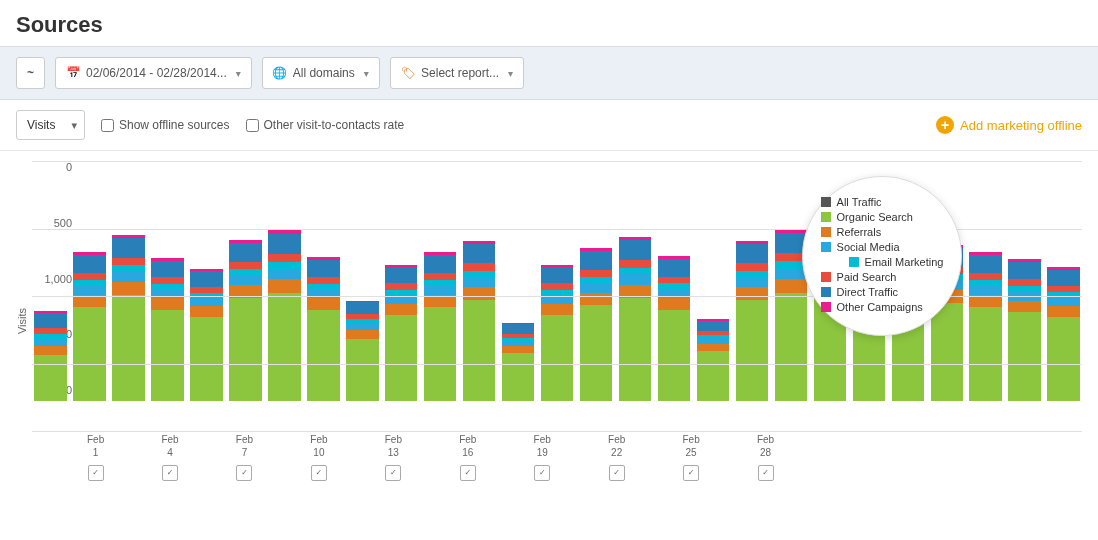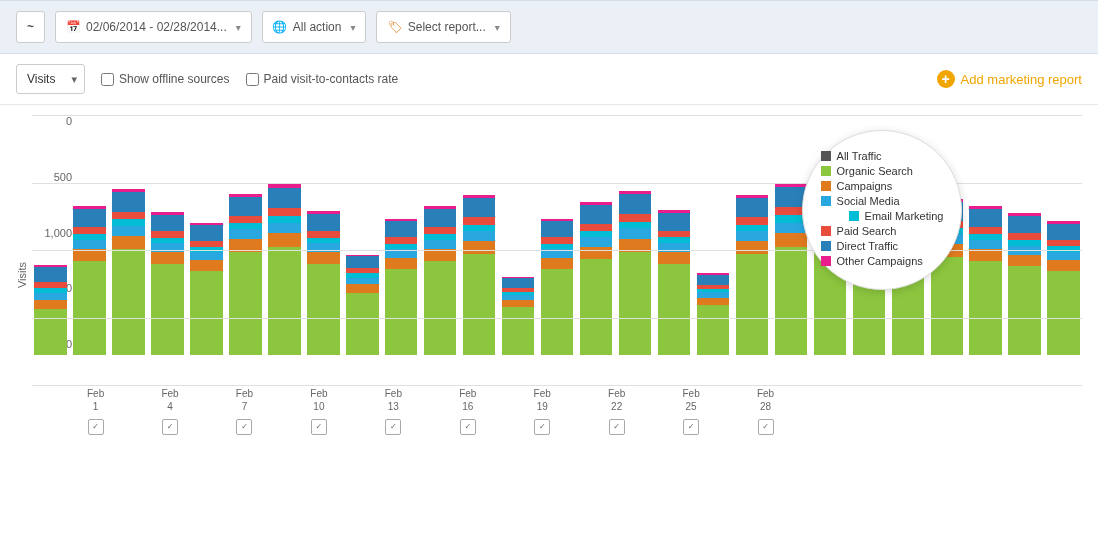--- a/index.html
+++ b/index.html
@@ -41,33 +41,34 @@
 
     
     .legend-popup { position: absolute; right: 120px; top: 15px; background: #fff; border: 1px solid #ddd; border-radius: 50%; width: 160px; height: 160px; display: flex; align-items: center; justify-content: center; box-shadow: 0 2px 8px rgba(0,0,0,0.15); z-index: 10; }
     .legend-inner { padding: 12px 16px; }
   </style>
 </head>
 <body>
 
 <div class="page-container">
 
+  <div class="page-title">Sources</div>
 
   <div class="toolbar">
     <button class="toolbar-btn">
       <span style="font-weight:bold;color:#555;">~</span>
     </button>
     <button class="toolbar-btn">
       <span style="color:#f0a500;">📅</span>
       <span>02/06/2014 - 02/28/2014...</span>
       <span class="caret">▾</span>
     </button>
     <button class="toolbar-btn">
       <span style="color:#5b9bd5;">🌐</span>
-      <span>All action</span>
+      <span>All domains</span>
       <span class="caret">▾</span>
     </button>
     <button class="toolbar-btn">
       <span style="color:#e07a1f;">🏷</span>
       <span>Select report...</span>
       <span class="caret">▾</span>
     </button>
   </div>
 
   <div class="controls-row">
@@ -75,25 +76,25 @@
       <select>
         <option>Visits</option>
       </select>
     </div>
     <label class="checkbox-label">
       <input type="checkbox" style="">
       <span>Show offline sources</span>
     </label>
     <label class="checkbox-label">
       <input type="checkbox" style="">
-      <span>Paid visit-to-contacts rate</span>
+      <span>Other visit-to-contacts rate</span>
     </label>
     <button class="add-marketing-btn">
       <span class="plus-circle">+</span>
-      <span>Add marketing report</span>
+      <span>Add marketing offline</span>
     </button>
   </div>
 
   <div class="chart-area">
     <div class="y-axis-label">Visits</div>
     <div class="chart-wrapper">
       <div style="position:relative;">
 
         <div style="display:flex; position:relative; height:270px;">
 
@@ -428,21 +429,21 @@
             <div style="display: flex; align-items: center; gap: 6px; margin-bottom: 3px; font-size: 11px; color: rgb(51, 51, 51); white-space: nowrap;">
               <div style="width: 10px; height: 10px; background: rgb(85, 85, 85); flex-shrink: 0;"></div>
               <span>All Traffic</span>
             </div>
             <div style="display: flex; align-items: center; gap: 6px; margin-bottom: 3px; font-size: 11px; color: rgb(51, 51, 51); white-space: nowrap;">
               <div style="width: 10px; height: 10px; background: rgb(140, 198, 63); flex-shrink: 0;"></div>
               <span>Organic Search</span>
             </div>
             <div style="display: flex; align-items: center; gap: 6px; margin-bottom: 3px; font-size: 11px; color: rgb(51, 51, 51); white-space: nowrap;">
               <div style="width: 10px; height: 10px; background: rgb(224, 122, 31); flex-shrink: 0;"></div>
-              <span>Campaigns</span>
+              <span>Referrals</span>
             </div>
             <div style="display: flex; align-items: center; gap: 6px; margin-bottom: 3px; font-size: 11px; color: rgb(51, 51, 51); white-space: nowrap;">
               <div style="width: 10px; height: 10px; background: rgb(41, 168, 224); flex-shrink: 0;"></div>
               <span>Social Media</span>
             </div>
             <div style="display: flex; align-items: center; gap: 6px; margin-bottom: 3px; font-size: 11px; color: rgb(51, 51, 51); white-space: nowrap; padding-left: 28px;">
               <div style="width: 10px; height: 10px; background: rgb(0, 188, 212); flex-shrink: 0;"></div>
               <span>Email Marketing</span>
             </div>
             <div style="display: flex; align-items: center; gap: 6px; margin-bottom: 3px; font-size: 11px; color: rgb(51, 51, 51); white-space: nowrap;">

